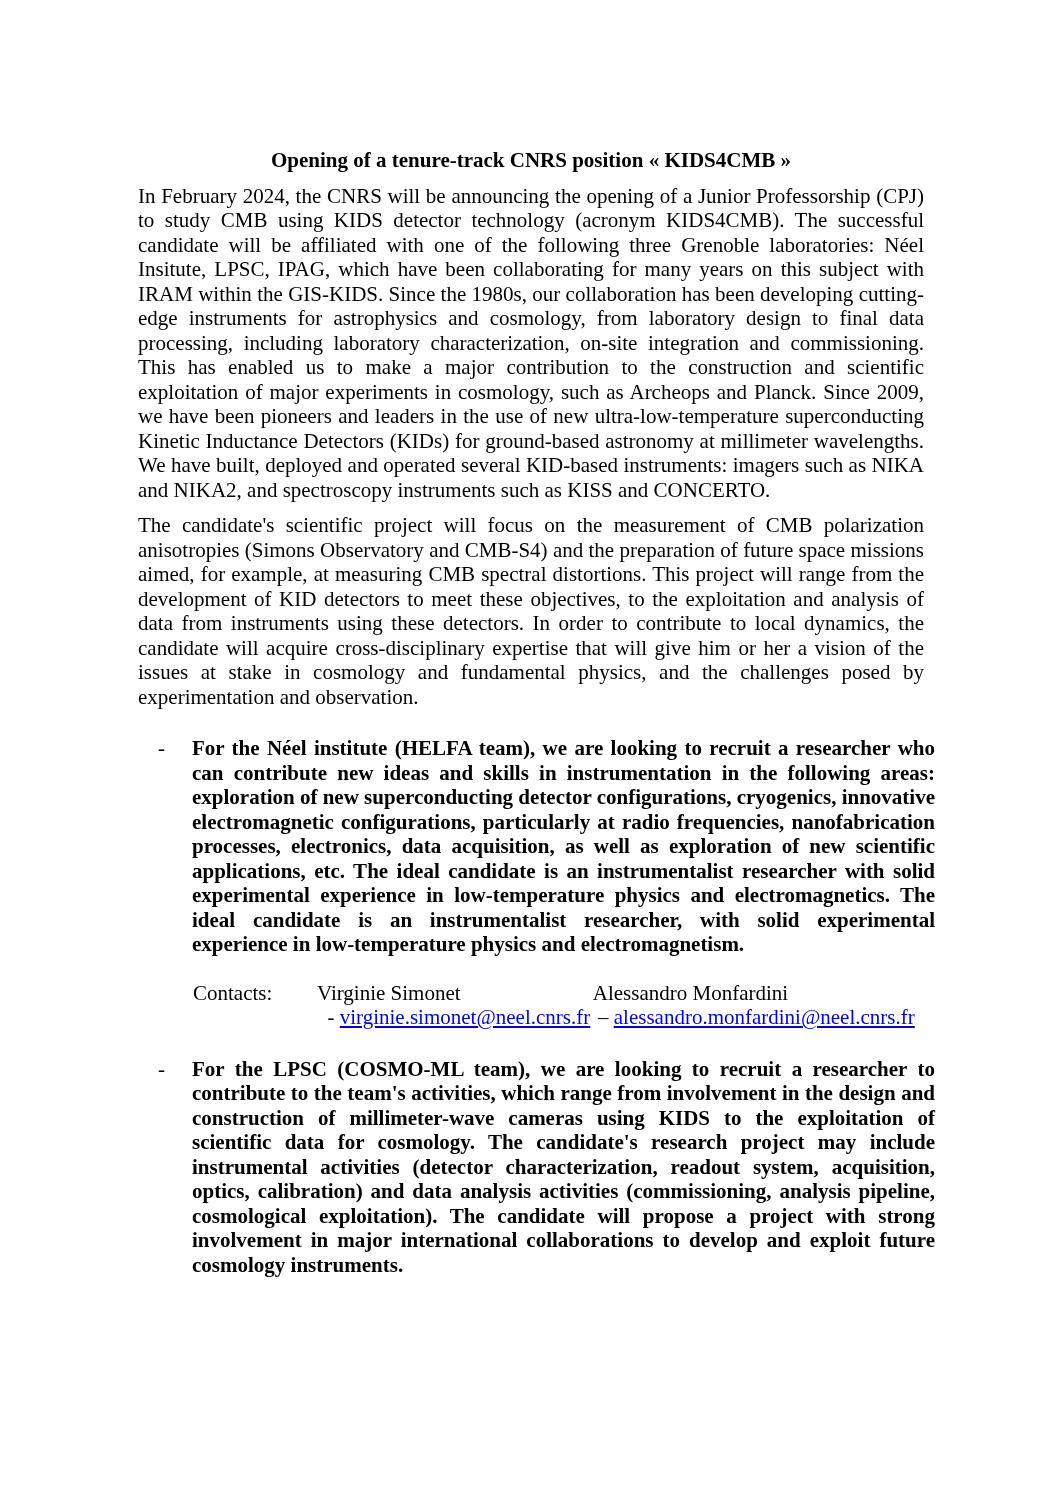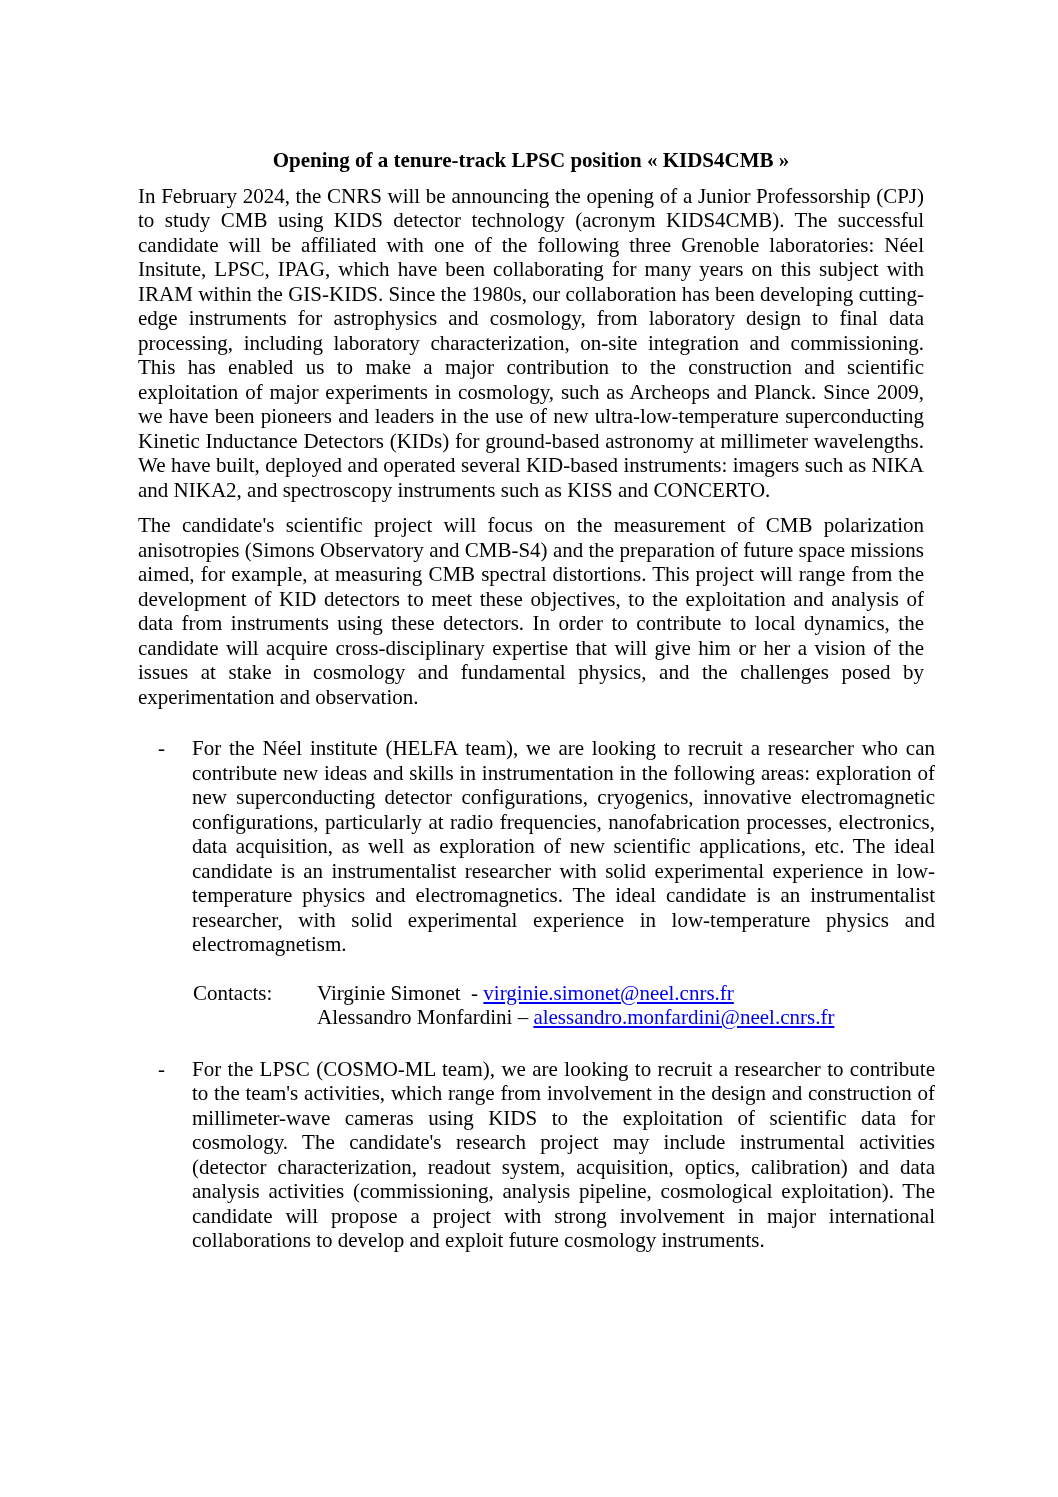--- a/index.html
+++ b/index.html
@@ -45,48 +45,49 @@
   .bullet-1 { margin-top: 27px; }
   .bullet-2 { margin-top: 27px; }
   .bullet-marker {
     flex: 0 0 65px;
     box-sizing: border-box;
     padding-left: 31px;
   }
   .bullet-text {
     flex: 1;
     text-align: justify;
+    font-weight: bold;
   }
   .contacts {
     display: flex;
     margin: 24px 0 0 66px;
     font-size: 21px;
     line-height: 24.5px;
   }
   .contacts-label {
     flex: 0 0 124px;
   }
   .contact-entries {
     display: flex;
-    flex-direction: column;
+    flex-direction: row;
   }
   .sep { white-space: pre; }
   a.email {
     color: var(--link-color, #0000EE);
     text-decoration: underline;
     cursor: pointer;
   }
 </style>
 </head>
 <body>
 
 <div class="page">
   <div class="content">
 
-    <div class="title">Opening of a tenure-track LPSC position « KIDS4CMB »</div>
+    <div class="title">Opening of a tenure-track CNRS position « KIDS4CMB »</div>
 
     <p class="body p-intro">In February 2024, the CNRS will be announcing the opening of a Junior Professorship (CPJ) to study CMB using KIDS detector technology (acronym KIDS4CMB). The successful candidate will be affiliated with one of the following three Grenoble laboratories: Néel Insitute, LPSC, IPAG, which have been collaborating for many years on this subject with IRAM within the GIS-KIDS. Since the 1980s, our collaboration has been developing cutting-edge instruments for astrophysics and cosmology, from laboratory design to final data processing, including laboratory characterization, on-site integration and commissioning. This has enabled us to make a major contribution to the construction and scientific exploitation of major experiments in cosmology, such as Archeops and Planck. Since 2009, we have been pioneers and leaders in the use of new ultra-low-temperature superconducting Kinetic Inductance Detectors (KIDs) for ground-based astronomy at millimeter wavelengths. We have built, deployed and operated several KID-based instruments: imagers such as NIKA and NIKA2, and spectroscopy instruments such as KISS and CONCERTO.</p>
 
     <p class="body p-project">The candidate's scientific project will focus on the measurement of CMB polarization anisotropies (Simons Observatory and CMB-S4) and the preparation of future space missions aimed, for example, at measuring CMB spectral distortions. This project will range from the development of KID detectors to meet these objectives, to the exploitation and analysis of data from instruments using these detectors. In order to contribute to local dynamics, the candidate will acquire cross-disciplinary expertise that will give him or her a vision of the issues at stake in cosmology and fundamental physics, and the challenges posed by experimentation and observation.</p>
 
     <div class="bullet bullet-1">
       <div class="bullet-marker">-</div>
       <div class="bullet-text">For the Néel institute (HELFA team), we are looking to recruit a researcher who can contribute new ideas and skills in instrumentation in the following areas: exploration of new superconducting detector configurations, cryogenics, innovative electromagnetic configurations, particularly at radio frequencies, nanofabrication processes, electronics, data acquisition, as well as exploration of new scientific applications, etc. The ideal candidate is an instrumentalist researcher with solid experimental experience in low-temperature physics and electromagnetics. The ideal candidate is an instrumentalist researcher, with solid experimental experience in low-temperature physics and electromagnetism.</div>
     </div>
 

